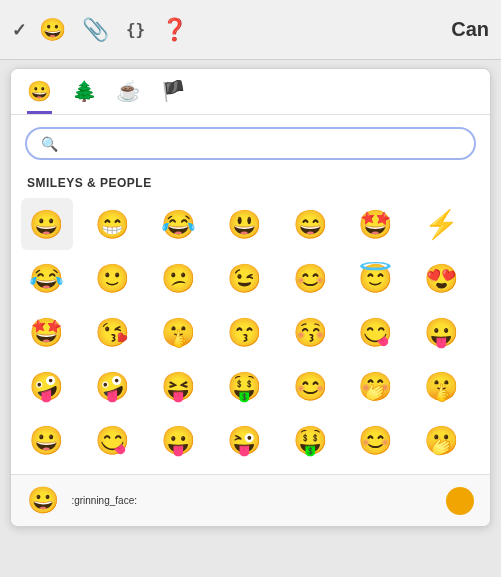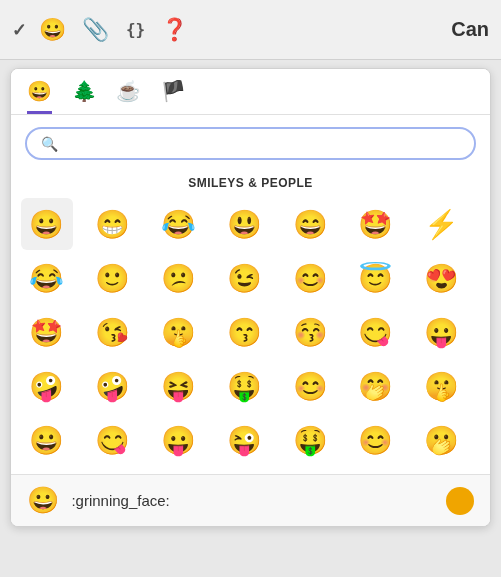--- a/index.html
+++ b/index.html
@@ -115,21 +115,20 @@
     }
 
     
     .category-label {
       padding: 4px 16px 8px;
       font-size: 12px;
       font-weight: 700;
       color: #333;
       letter-spacing: 0.5px;
       text-transform: uppercase;
-      text-align: center;
     }
 
     
     .emoji-grid {
       display: grid;
       grid-template-columns: repeat(7, 1fr);
       padding: 0 10px 8px;
       gap: 2px;
     }
     .emoji-cell {
@@ -167,21 +166,21 @@
       border-top: 1px solid #e0e0e0;
       padding: 10px 16px;
       display: flex;
       align-items: center;
       gap: 12px;
     }
     .status-emoji {
       font-size: 26px;
     }
     .status-label {
-      font-size: 15px;
+      font-size: 10px;
       color: #333;
       flex: 1;
     }
     .status-dot {
       width: 28px;
       height: 28px;
       border-radius: 50%;
       background: #f0a500;
     }
   </style>

